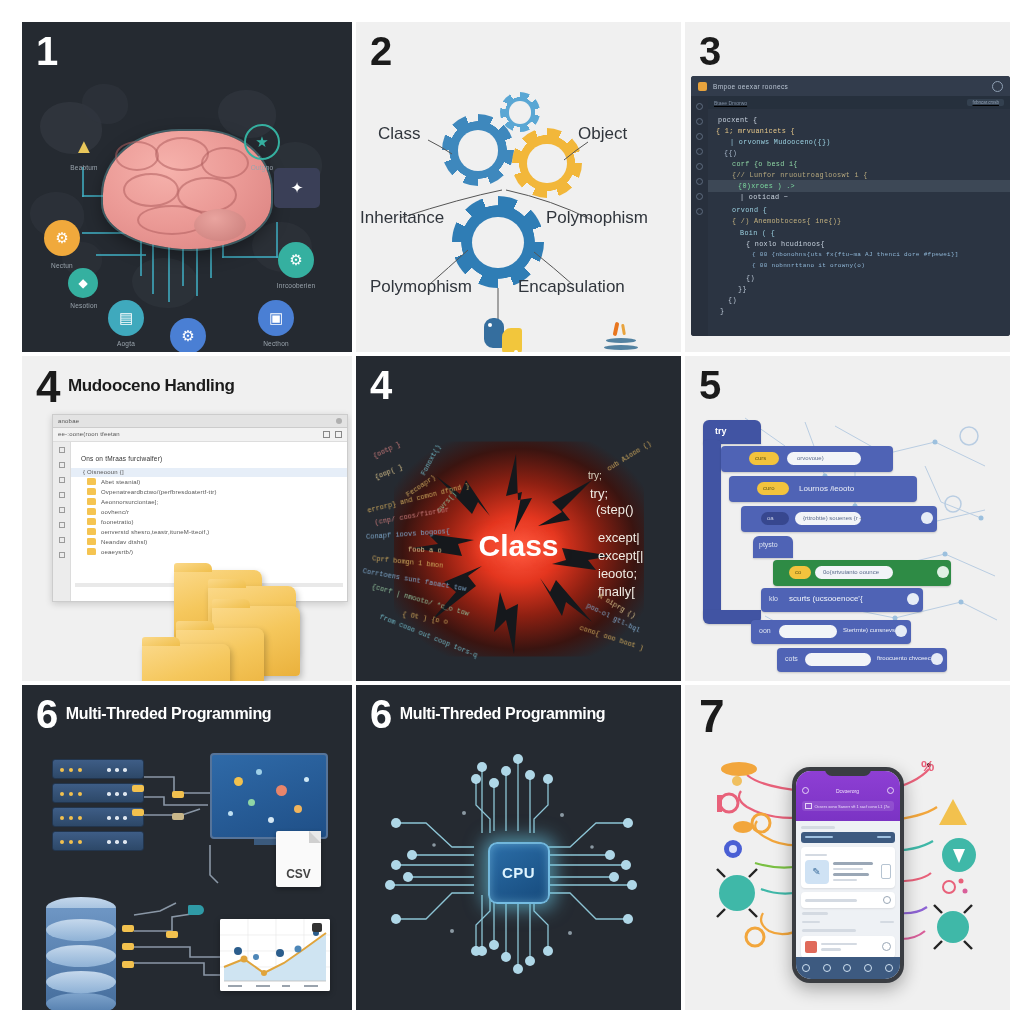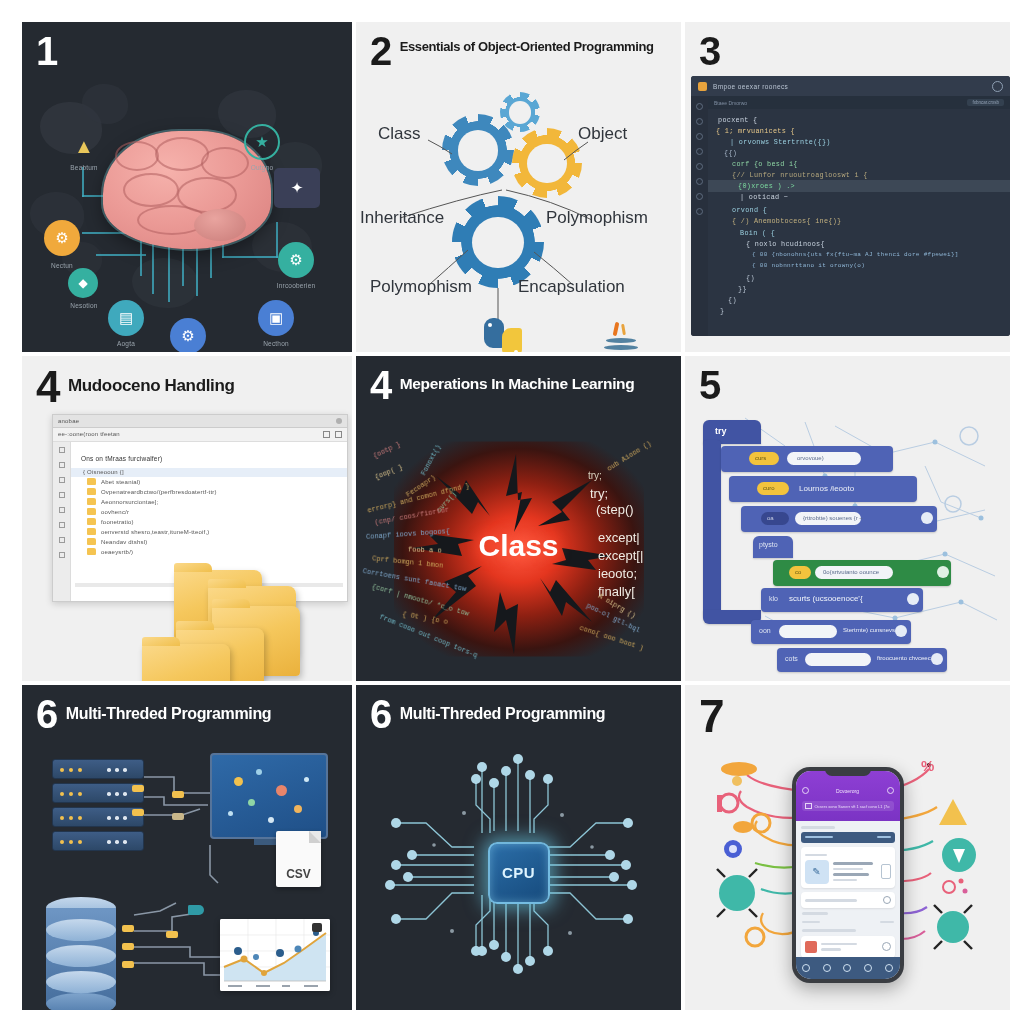--- a/index.html
+++ b/index.html
@@ -91,21 +91,21 @@
   .oopLbl { position:absolute; font-size:17px; color:#30353c; white-space:nowrap; }
 
   
   .ide { position:absolute; left:6px; right:0; top:4px; bottom:16px;
     background:#2b3442; border-radius:3px; overflow:hidden; display:flex; flex-direction:column; }
   .ide-title { height:20px; background:#323c4c; display:flex; align-items:center;
     gap:6px; padding:0 7px; }
   .ide-dot { width:9px; height:9px; border-radius:2px; background:#e8a33d; }
   .ide-ttxt { font-size:6.5px; color:#b9c4d2; filter:blur(.4px); letter-spacing:.4px;}
   .ide-circle { margin-left:auto; width:11px; height:11px; border-radius:50%; border:1px solid #8fa0b4; }
-  .ide-body { flex:1; display:flex; min-height:0; }
+  .ide-body { flex:1; display:flex; min-height:0;text-decoration:underline; }
   .ide-rail { width:17px; background:#28303d; padding-top:7px;
     display:flex; flex-direction:column; align-items:center; gap:8px; }
   .rail-i { width:7px; height:7px; border-radius:50%; border:1px solid #5d6b7e; }
   .ide-main { flex:1; background:#2b3442; position:relative; }
   .ide-tabs { height:13px; background:#26303d; display:flex; align-items:center; gap:7px; padding:0 6px; }
   .tabtxt { font-size:5px; color:#7f8ea2; filter:blur(.3px); }
   .tabpill { margin-left:auto; font-size:4.5px; color:#93a2b6; background:#33404f;
     padding:1px 5px; border-radius:2px; filter:blur(.3px); }
   .codeline { position:absolute; font-size:6.8px; filter:blur(.45px);
     white-space:nowrap; letter-spacing:.3px; font-family:"Liberation Mono", monospace; }
@@ -276,21 +276,20 @@
       <div class="nodeIcon" style="left:256px;top:170px;background:#35b0a0">⚙</div>
       <div class="nodeLbl" style="left:274px;top:210px">Inrcooberien</div>
 
       <div class="nodeIcon" style="left:252px;top:96px;width:46px;height:40px;border-radius:5px;background:#3a3f57">✦</div>
     </div>
   </div>
 
   <div class="panel light p2">
     <div class="panel-header">
       <div class="pnum">2</div>
-      <div class="ptitle">Essentials of Object-Oriented Programming</div>
     </div>
     <div class="stage">
 
       <div class="gear" style="left:86px;top:42px;width:72px;height:72px;
                   background:radial-gradient(circle,#3e88bd 56%,transparent 57%),
                   conic-gradient(#3e88bd 0 7%,transparent 0 12.5%,#3e88bd 0 19.5%,transparent 0 25%,#3e88bd 0 32%,transparent 0 37.5%,#3e88bd 0 44.5%,transparent 0 50%,#3e88bd 0 57%,transparent 0 62.5%,#3e88bd 0 69.5%,transparent 0 75%,#3e88bd 0 82%,transparent 0 87.5%,#3e88bd 0 94.5%,transparent 0 100%);"></div>
       <div class="gear" style="left:144px;top:20px;width:40px;height:40px;
                   background:radial-gradient(circle,#5aa7d4 52%,transparent 53%),
                   conic-gradient(#5aa7d4 0 8%,transparent 0 14%,#5aa7d4 0 22%,transparent 0 28%,#5aa7d4 0 36%,transparent 0 42%,#5aa7d4 0 50%,transparent 0 56%,#5aa7d4 0 64%,transparent 0 70%,#5aa7d4 0 78%,transparent 0 84%,#5aa7d4 0 92%,transparent 0 100%);"></div>
       <div class="gear" style="left:156px;top:56px;width:70px;height:70px;
@@ -357,21 +356,21 @@
             <div class="rail-i"></div>
           </div>
           <div class="ide-main">
             <div class="ide-tabs">
               <span class="tabtxt">Btaee Drvorwo</span>
               <span class="tabpill">fxbncar.crxsb</span>
             </div>
             <div class="hl-row" style="top:84px"></div>
             <div class="codeline" style="left:10px;top:20px;color:#cbd5e1">pocxent {</div>
             <div class="codeline" style="left:8px;top:31px;color:#e8c98a">{  1; mrvuanicets {</div>
-            <div class="codeline" style="left:22px;top:42px;color:#9bd0e0">| orvonws Stertrnte({})</div>
+            <div class="codeline" style="left:22px;top:42px;color:#9bd0e0">| orvonws Mudooceno({})</div>
             <div class="codeline" style="left:16px;top:53px;color:#a8b6c8">{{)</div>
             <div class="codeline" style="left:24px;top:64px;color:#8fd6a5">corf {o besd i{</div>
             <div class="codeline" style="left:24px;top:75px;color:#b5a77d">{// Lunfor nruoutroaglooswt i {</div>
             <div class="codeline" style="left:30px;top:86px;color:#7ddba0">{0)xroes ) .&gt;</div>
             <div class="codeline" style="left:32px;top:97px;color:#cfd8e3">| ooticad ~</div>
             <div class="codeline" style="left:24px;top:110px;color:#9bd0e0">orvond {</div>
             <div class="codeline" style="left:24px;top:121px;color:#c2b07f">{ /) Anemobtoceos{ ine{)}</div>
             <div class="codeline" style="left:32px;top:133px;color:#9bd0e0">Boin ( {</div>
             <div class="codeline" style="left:38px;top:144px;color:#c7d2de">{ noxlo hcudinoos{</div>
             <div class="codeline" style="left:44px;top:155px;color:#8fb6d6;font-size:6px">{ 00  {nbonohns{uts     fx{ftu~ma AJ thenci dore #fpewei}]</div>
@@ -460,21 +459,20 @@
       <div class="folder" style="left:186px;top:176px"></div>
       <div class="folder" style="left:188px;top:196px;left:190px"></div>
       <div class="folder" style="left:154px;top:218px"></div>
       <div class="folder" style="left:120px;top:234px"></div>
     </div>
   </div>
 
   <div class="panel dark p5">
     <div class="panel-header">
       <div class="pnum">4</div>
-      <div class="ptitle">Meperations In Machine Learning</div>
     </div>
     <div class="stage">
       <div class="burst"></div>
       <svg style="position:absolute;inset:0;width:100%;height:100%">
         <g fill="#15181c">
           <path d="M160,48 L150,90 L166,86 L158,126 L176,92 L162,94 Z"></path>
           <path d="M236,74 L196,96 L206,106 L182,120 L214,114 L206,104 Z"></path>
           <path d="M256,150 L206,142 L210,154 L196,158 L240,164 L232,154 Z"></path>
           <path d="M236,216 L200,174 L194,186 L184,172 L206,210 L210,196 Z"></path>
           <path d="M158,248 L162,198 L150,204 L144,186 L138,226 L150,214 Z"></path>

